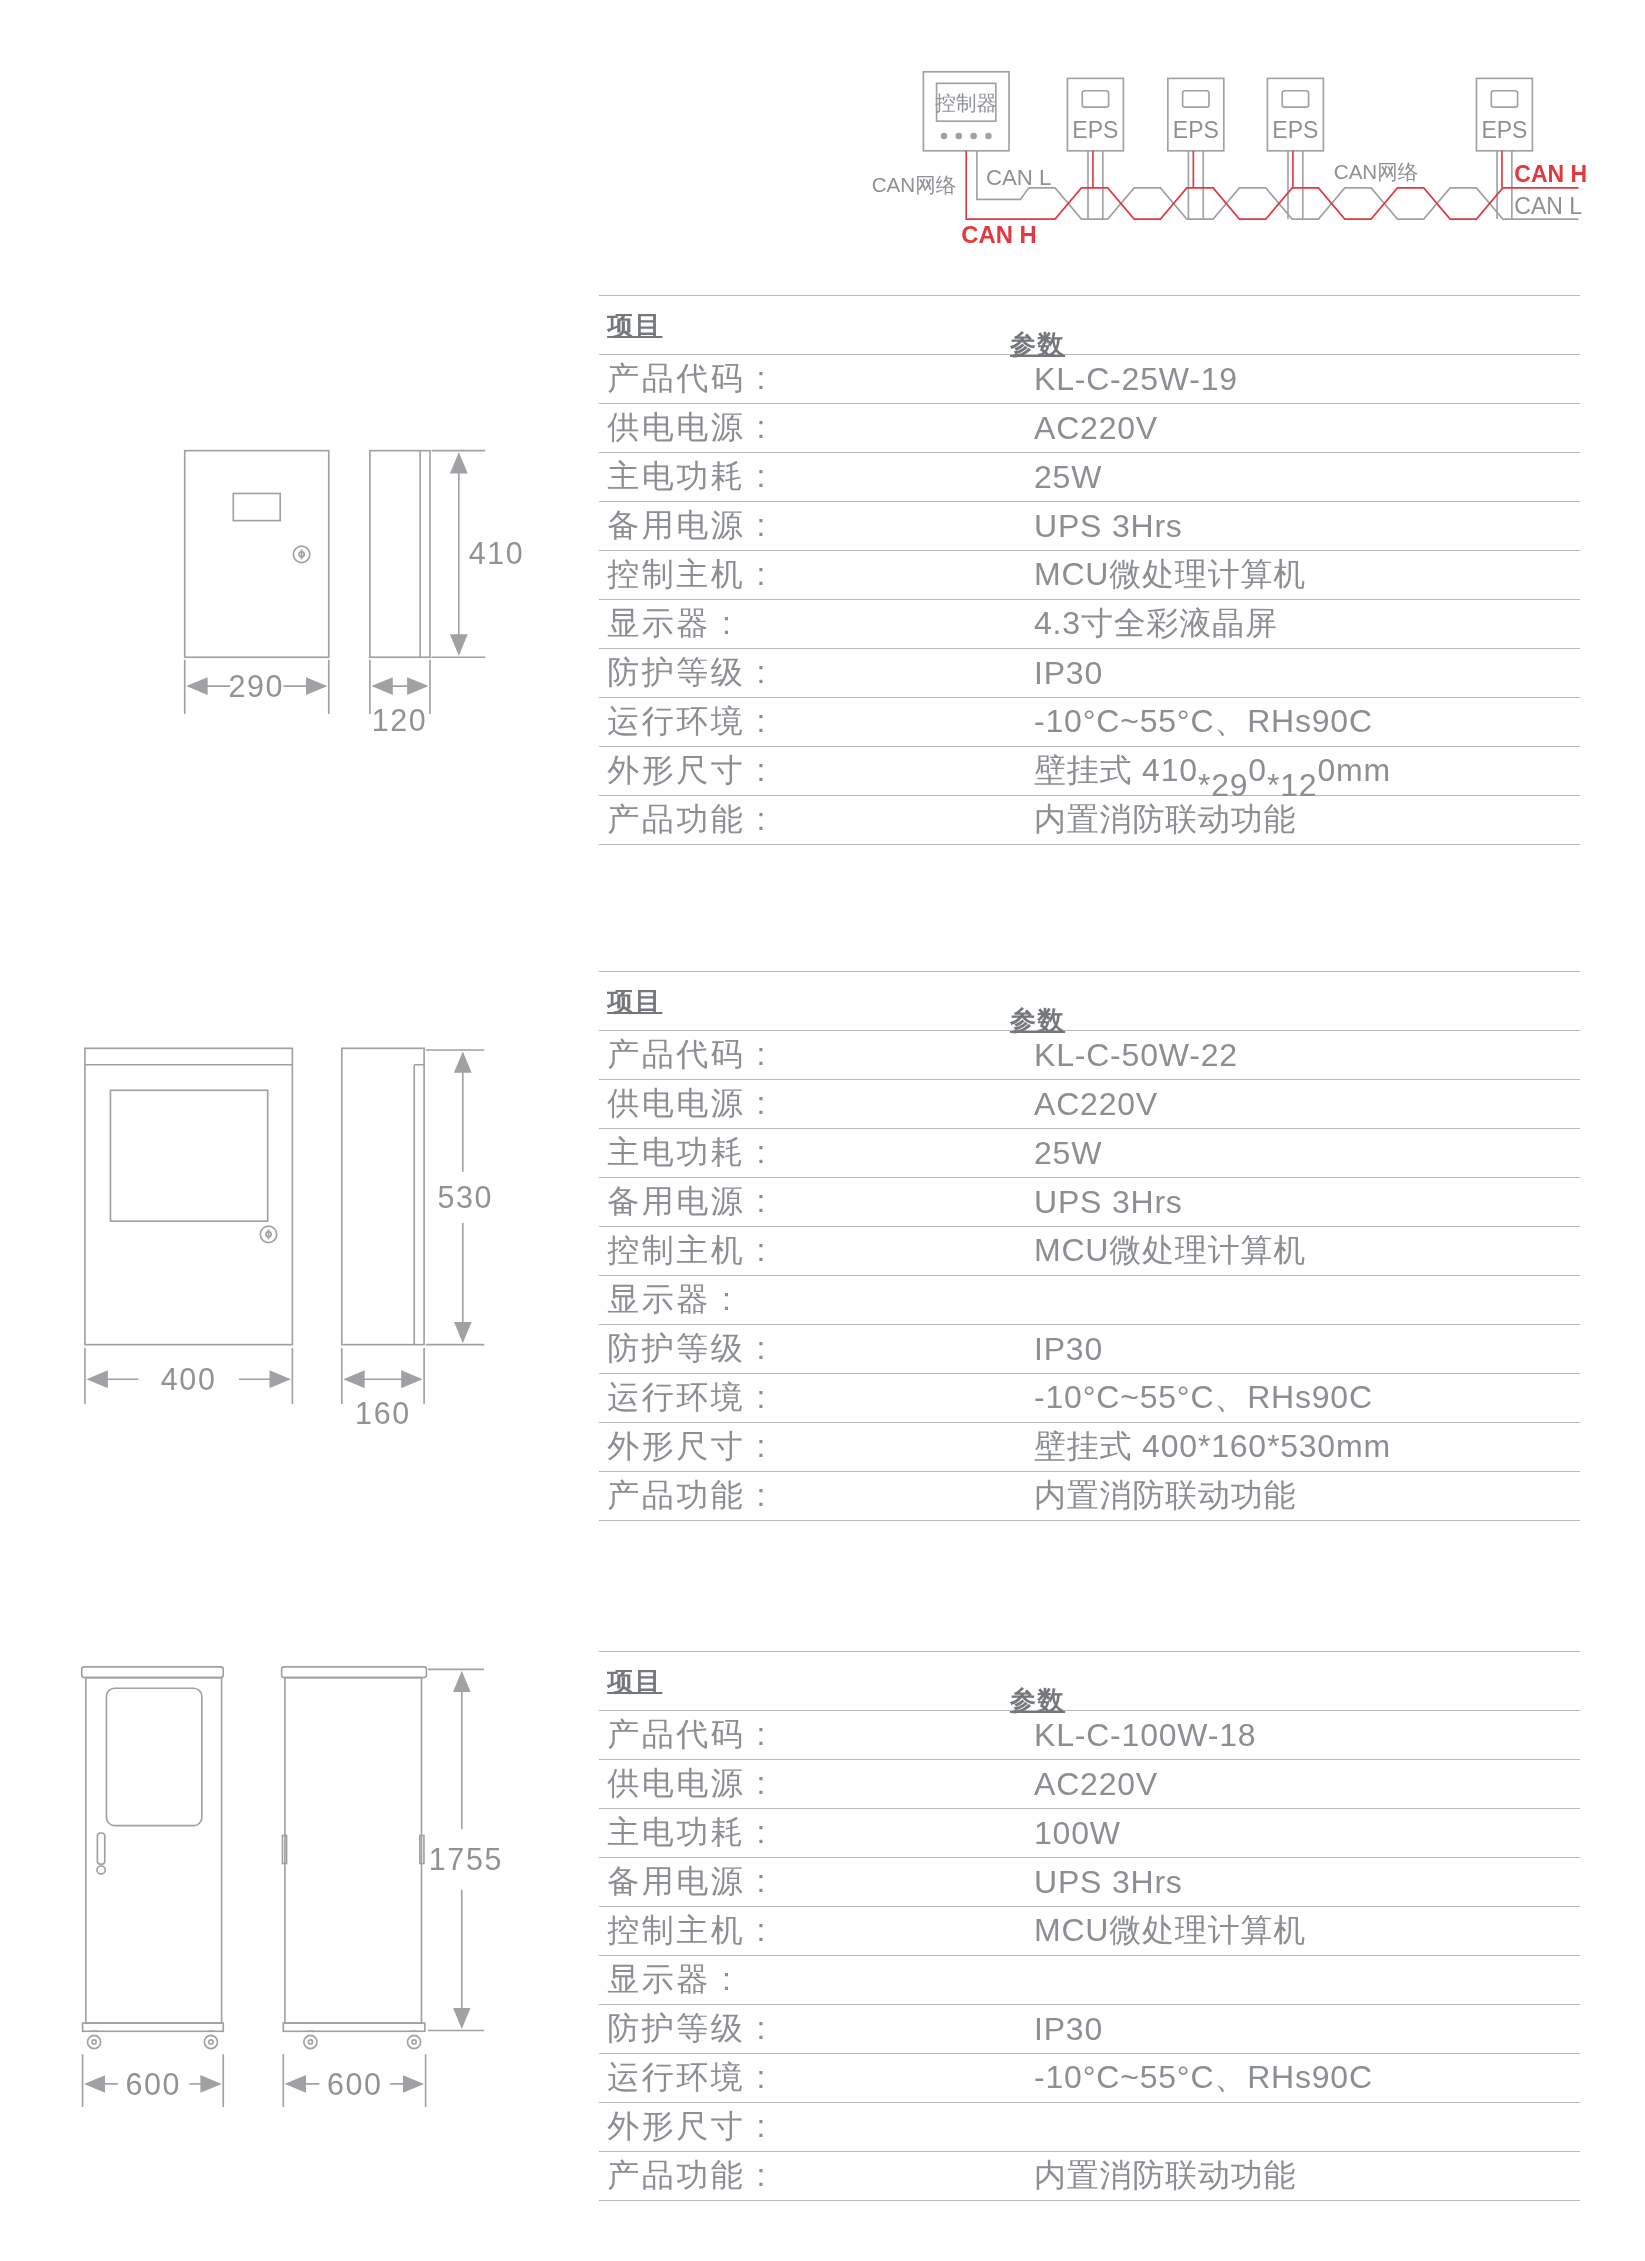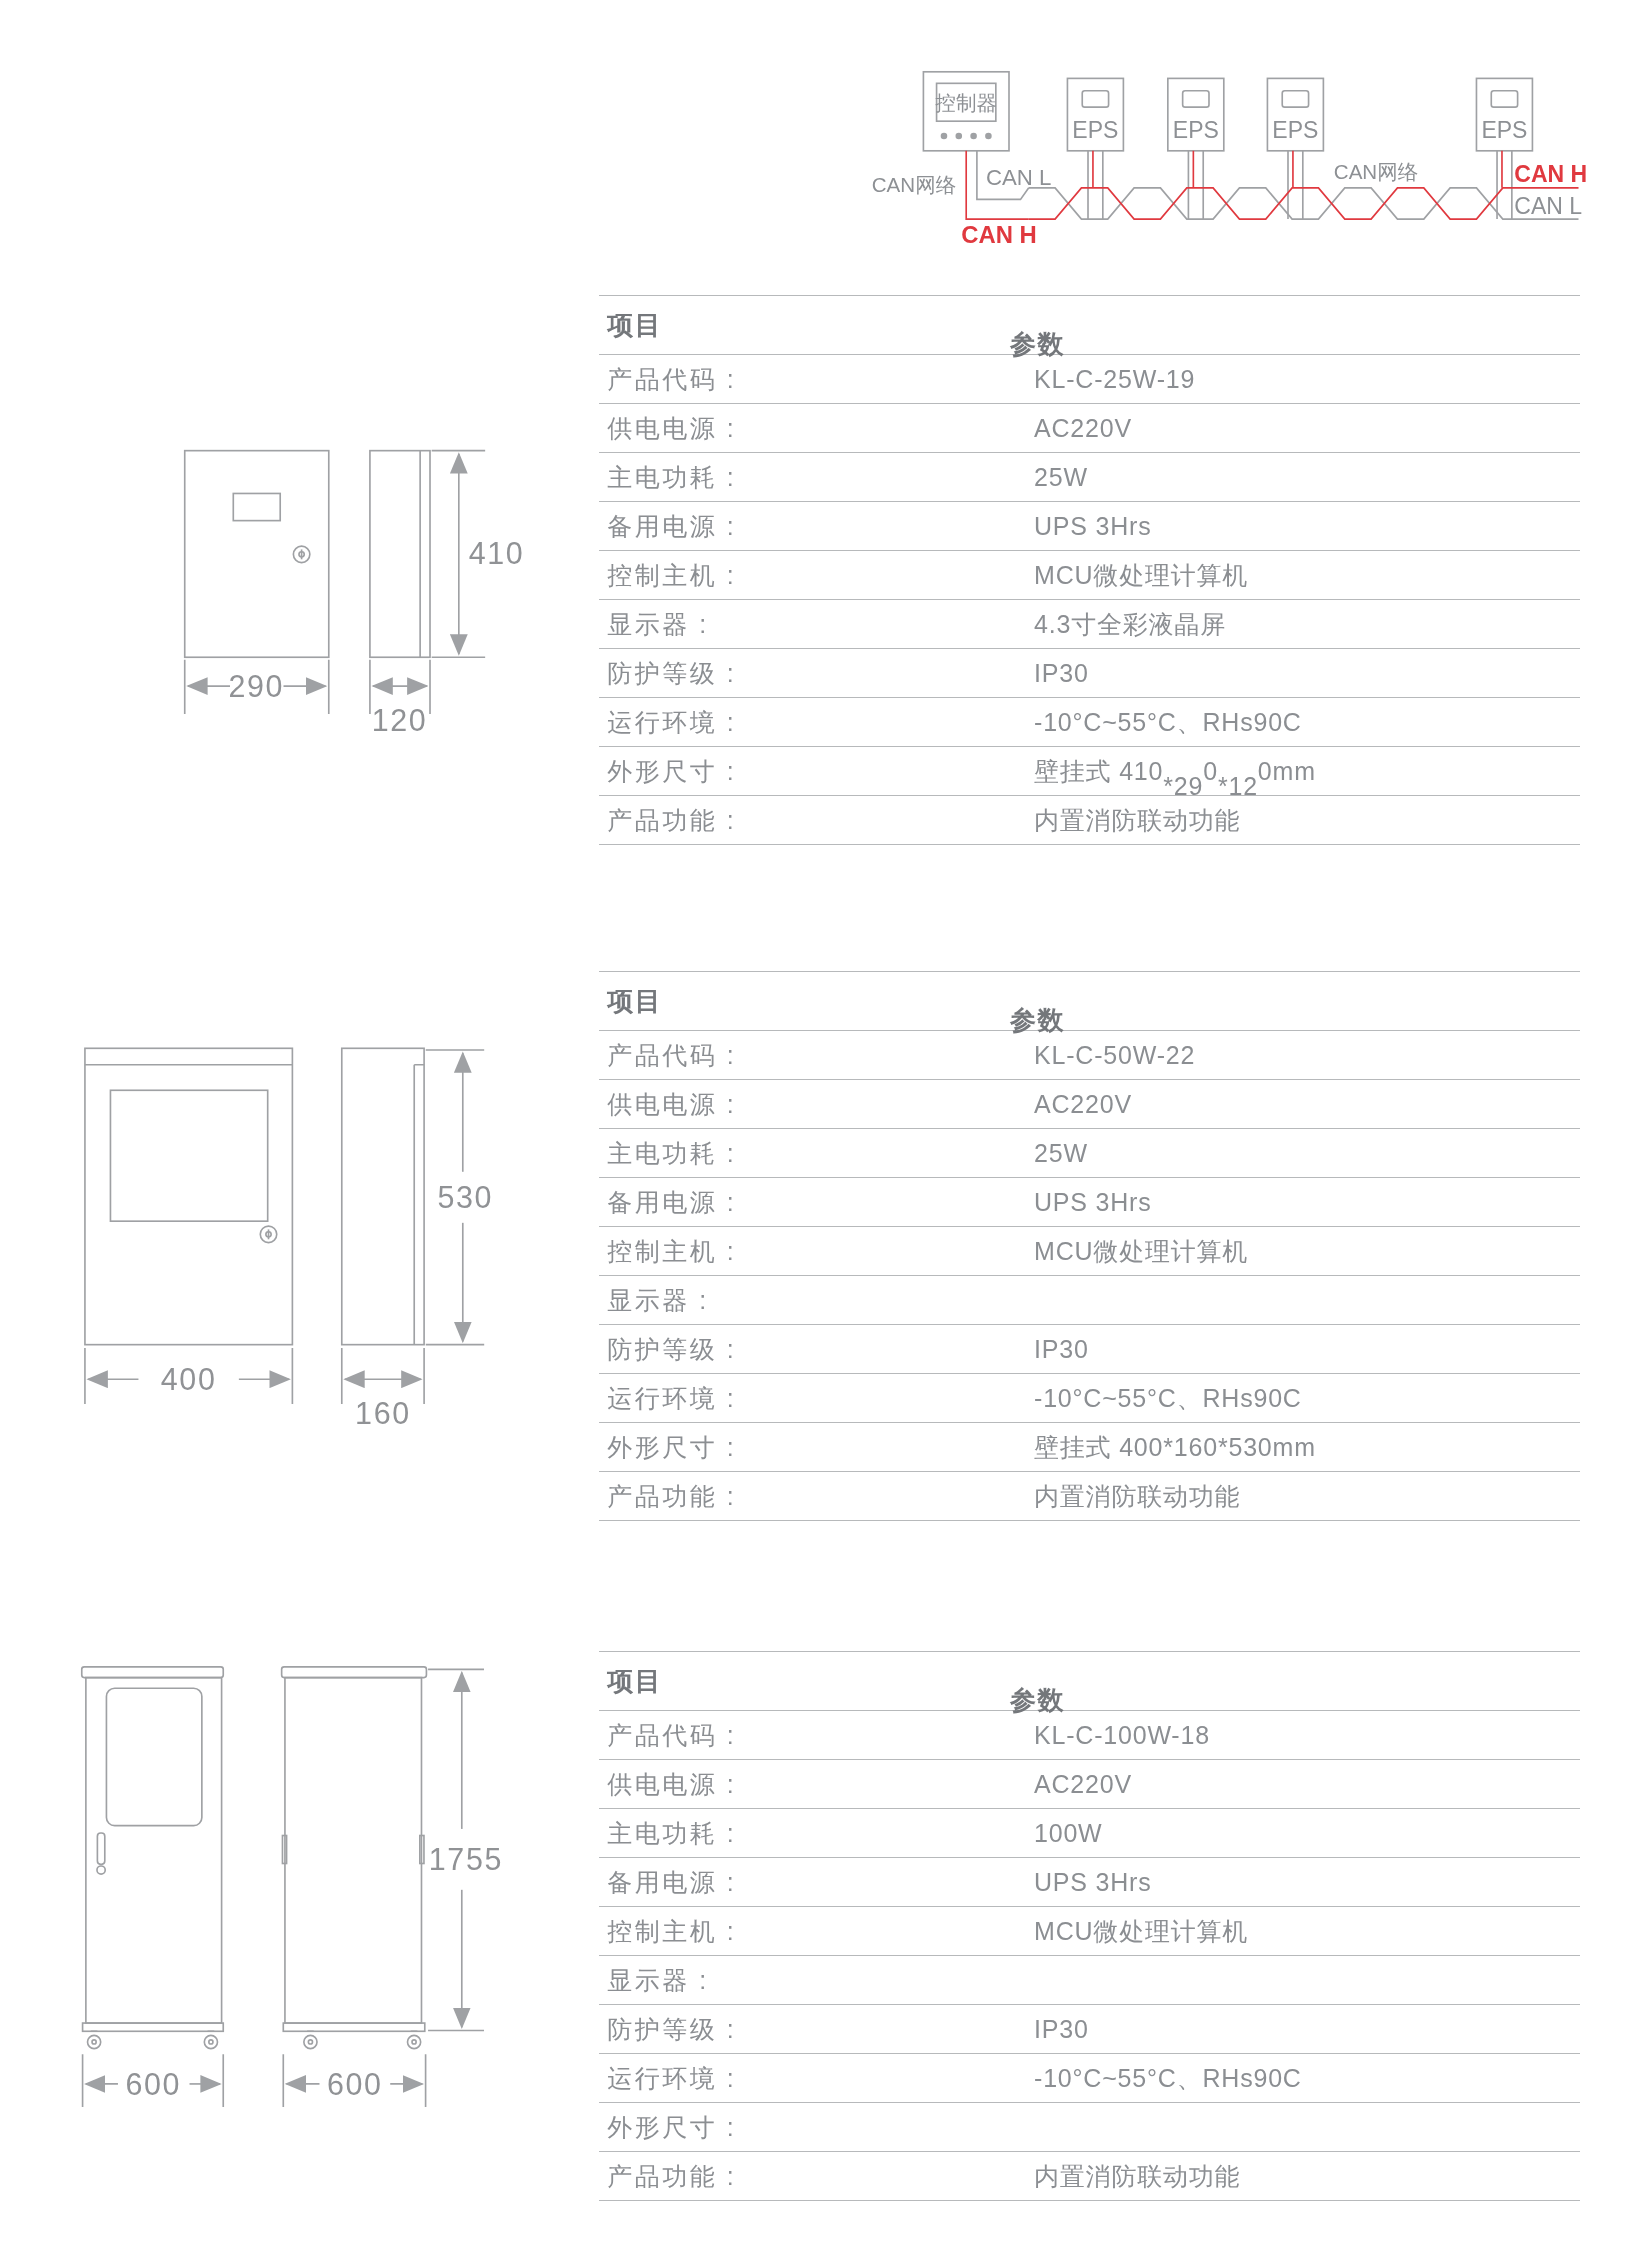--- a/index.html
+++ b/index.html
@@ -17,28 +17,28 @@
   .abs{position:absolute;}
   
   .spec-table{
     position:absolute;left:599px;width:981px;
     border-top:1.6px solid var(--line);
     color:var(--ink);
   }
   .thead{
     display:flex;align-items:center;height:58px;
     border-bottom:1.6px solid var(--line);
-    color:var(--ink-strong);font-weight:bold;font-size:26px;letter-spacing:1.6px;
+    color:var(--ink-strong);font-weight:bold;font-size:26px;letter-spacing:1.6px;text-decoration:underline;
   }
   .thead .hcell1{width:411px;padding-left:8.2px;box-sizing:border-box;}
   .thead .hcell2{flex:1;margin-top:39px;}
   .trow{
     display:flex;align-items:center;height:48px;
     border-bottom:1.6px solid var(--line);
-    font-size:25px;
+    font-size:32px;
   }
   .tlabel{width:411px;padding-left:8.2px;box-sizing:border-box;letter-spacing:2.5px;}
   .tvalue{flex:1;letter-spacing:0.8px;margin-left:24px;}
   .tvalue span.down{position:relative;top:15px;}
   
   svg text{fill:var(--ink);}
   svg .dim{font-size:37px;fill:#909295;letter-spacing:2px;}
   svg .dlabel{fill:#8d9094;}
   svg .redtxt{fill:var(--red);font-weight:bold;}
 </style>

